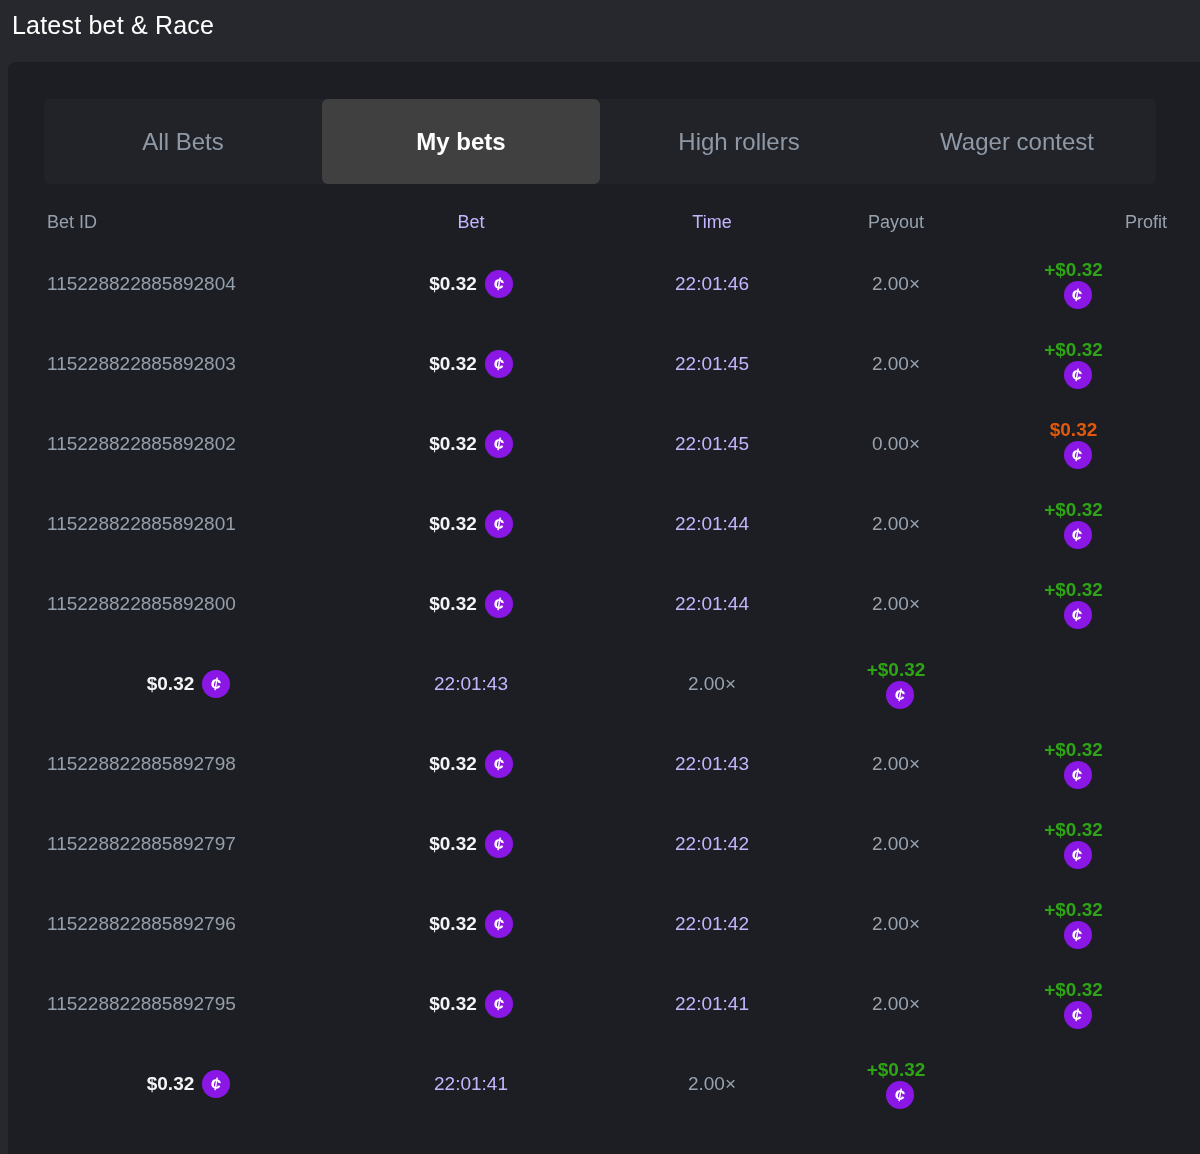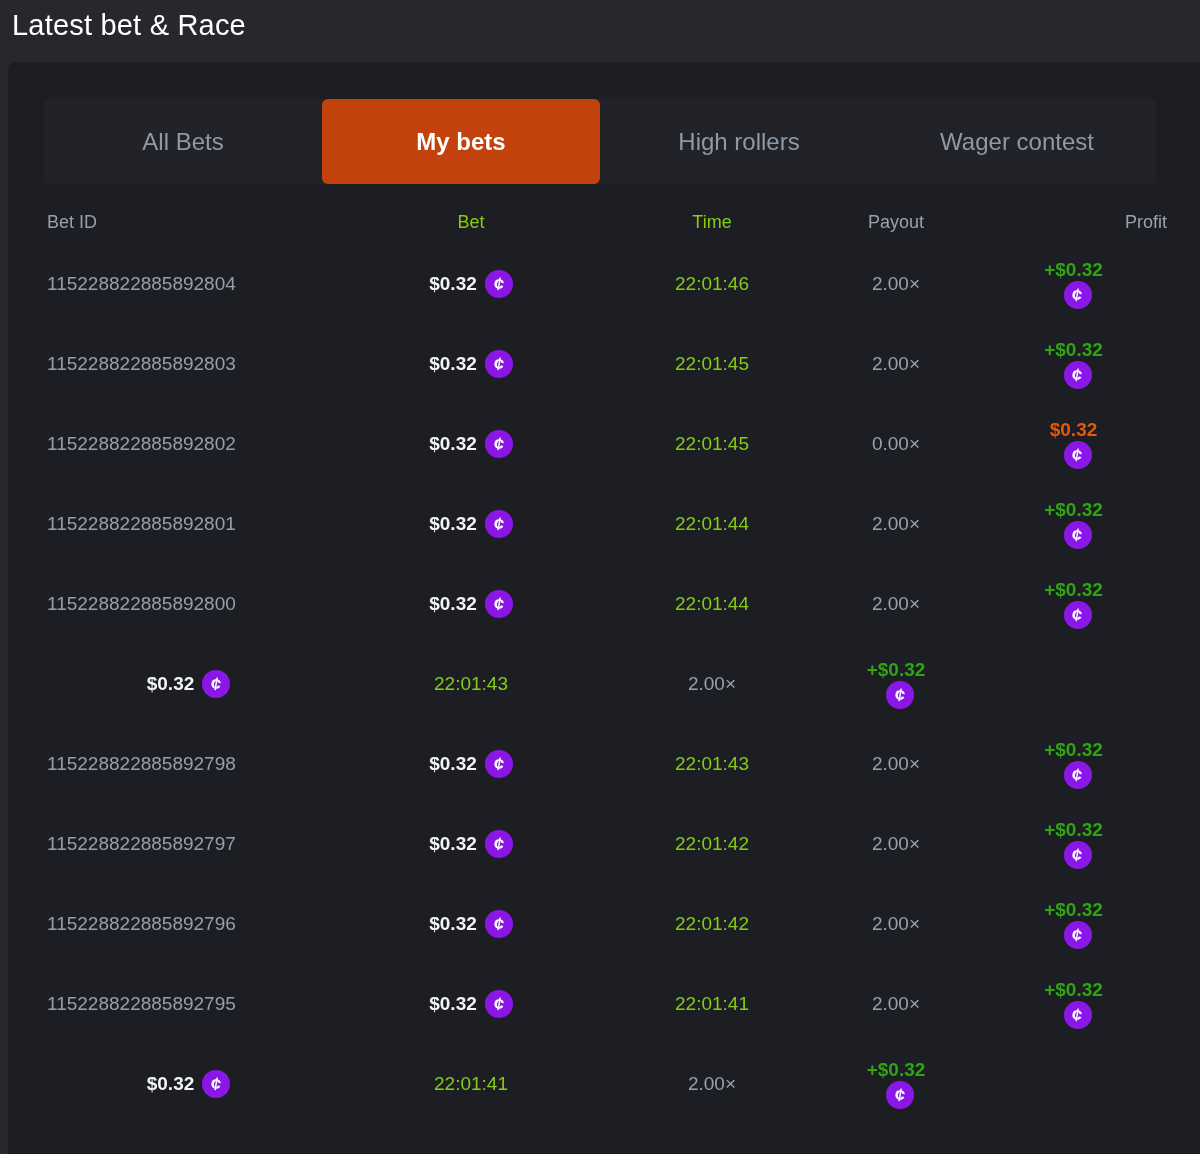--- a/index.html
+++ b/index.html
@@ -14,21 +14,21 @@
   
   .top-strip {
     height: 62px;
     display: flex;
     align-items: center;
     padding: 0 0 12px 12px;
     background: #26282e;
   }
   .page-title {
     color: #ffffff;
-    font-size: 29px;
+    font-size: 25px;
     font-weight: 500;
     letter-spacing: 0.2px;
   }
 
   
   .panel {
     margin-left: 8px;
     height: calc(1154px - 62px);
     background: #1c1e23;
     border-radius: 8px 0 0 0;
@@ -47,21 +47,21 @@
     flex: 1 1 0;
     display: flex;
     align-items: center;
     justify-content: center;
     color: #8f99a6;
     font-size: 24px;
     cursor: pointer;
     border-radius: 6px;
   }
   .tab.active {
-    background: #c2410c;
+    background: #404040;
     color: #ffffff;
     font-weight: 700;
   }
 
   
   .table {
     margin-top: 16px;
     padding: 0 33px 0 39px;
   }
   .trow {
@@ -72,21 +72,21 @@
   }
   .header-row {
     height: 44px;
     color: #98a2ae;
     font-size: 18px;
   }
   .data-row { height: 80px; font-size: 19px; }
 
   .c-id     { text-align: left;  color: #96a0ac; }
   .c-bet    { display: flex; align-items: center; justify-content: center; }
-  .c-time   { text-align: center; color: #84cc16; }
+  .c-time   { text-align: center; color: #c4b5fd; }
   .c-payout { text-align: center; color: #98a2ae; }
   .c-profit { display: flex; align-items: center; justify-content: flex-end; flex-direction: column; }
 
   .bet-amount { color: #f2f4f6; font-weight: 700; }
   .profit-amount { font-weight: 700; }
   .profit-amount.win  { color: #2fa414; }
   .profit-amount.loss { color: #e2590a; }
 
   .coin {
     width: 28px; height: 28px;

